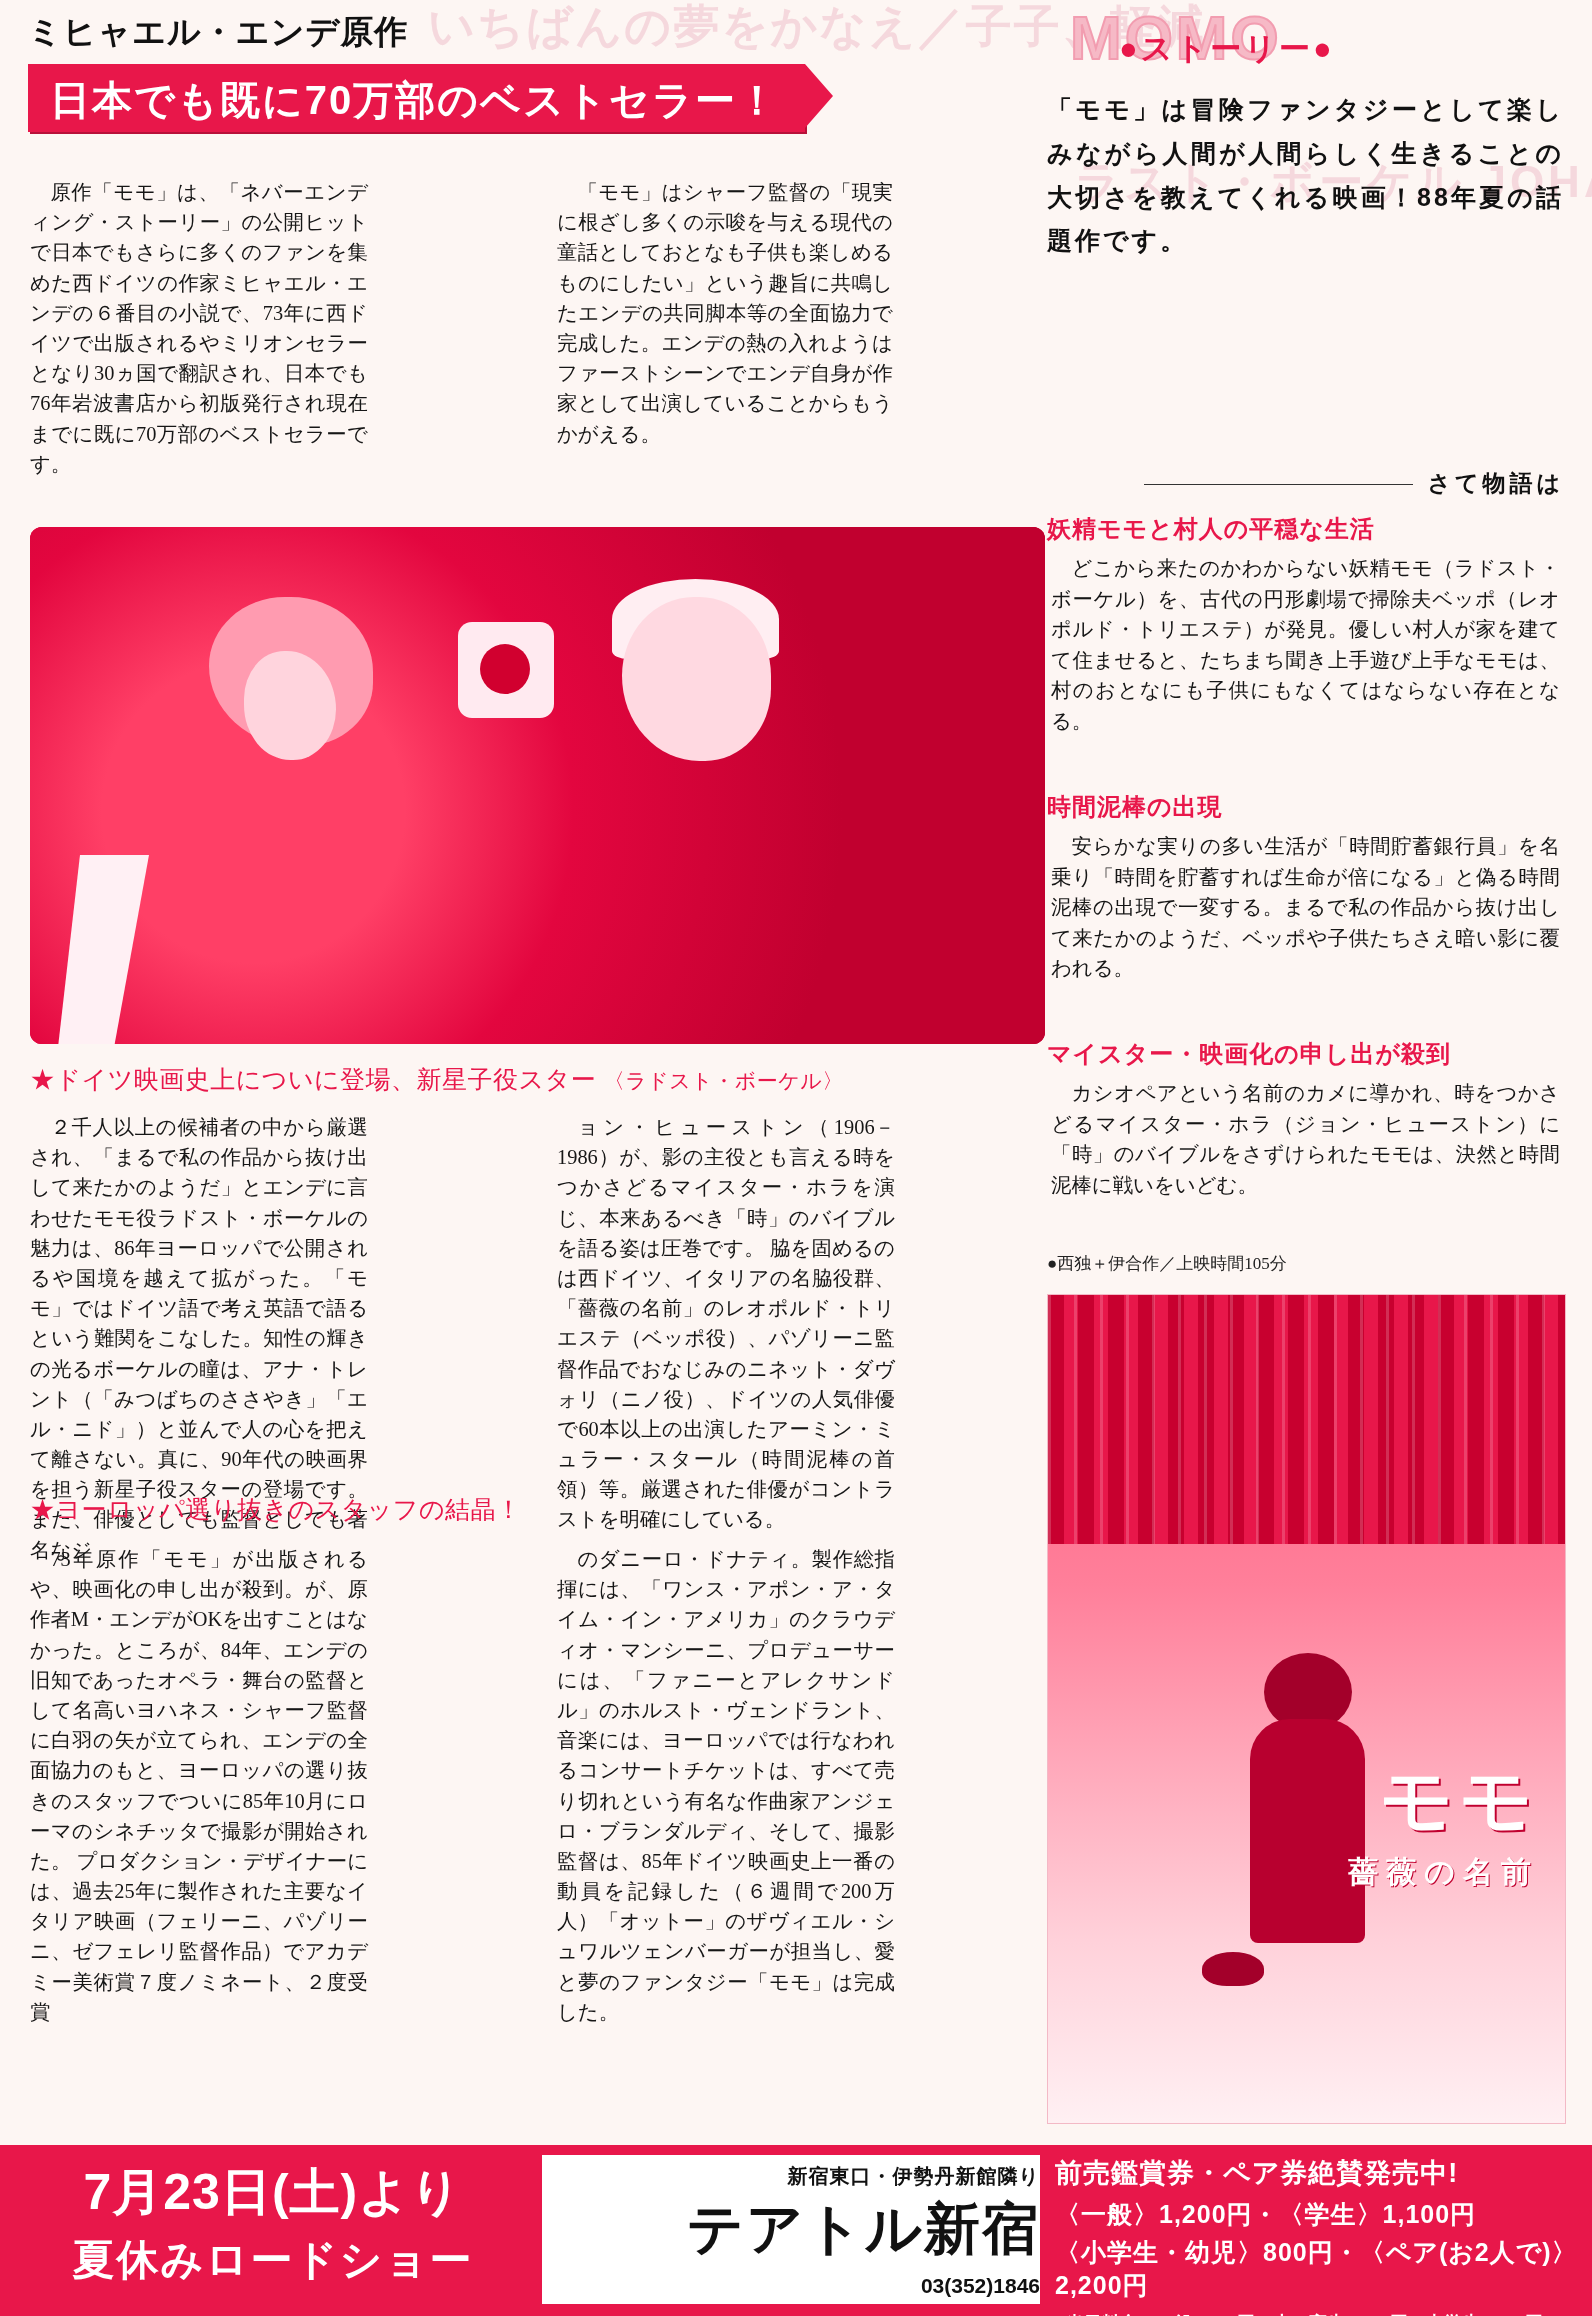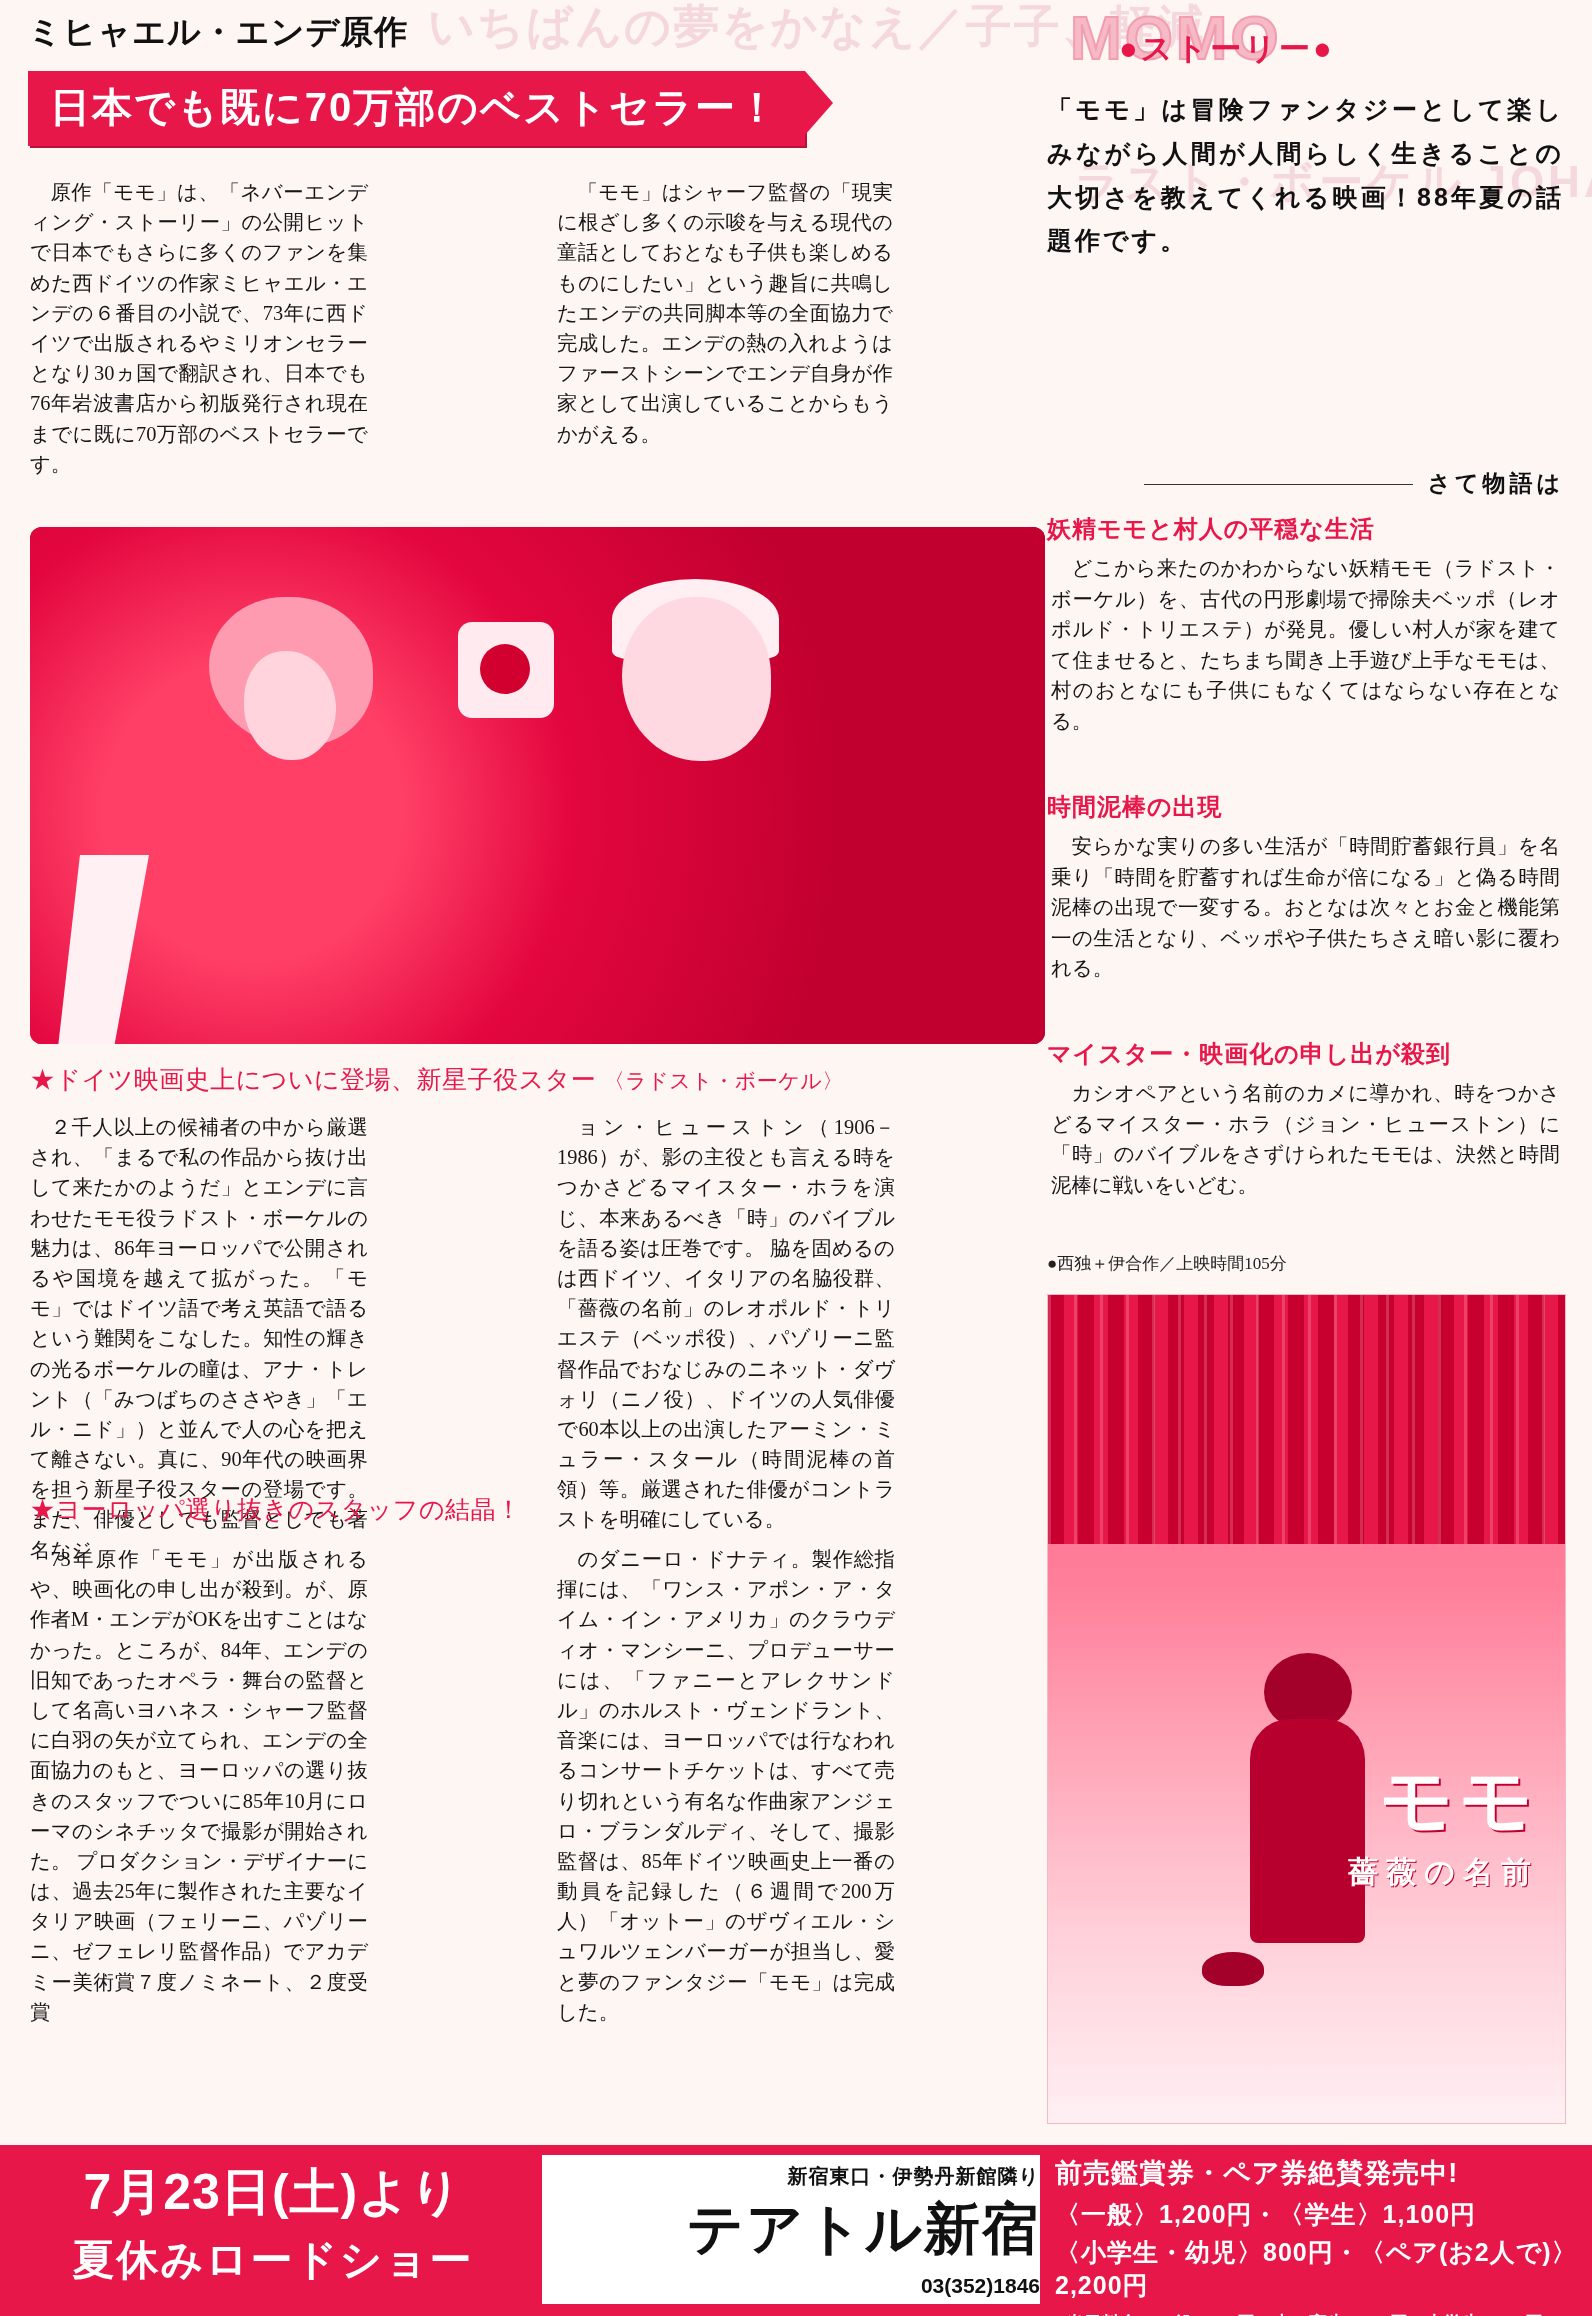--- a/index.html
+++ b/index.html
@@ -22,25 +22,25 @@
   .ghost-mid{top:149px;left:1075px;font-size:44px;letter-spacing:4px;line-height:1.5;}
   .sheet{position:absolute;inset:0;}
 
   
   .hdr{position:absolute;left:28px;top:10px;width:1005px;}
   .hdr .line1{
     font-family:"Liberation Sans",sans-serif;
     font-weight:bold;font-size:33px;color:#111;letter-spacing:1px;
   }
   .ribbon{
-    margin-top:16px;position:relative;
+    margin-top:9px;position:relative;
     background:#e8174a;color:#fff;
     font-family:"Liberation Sans",sans-serif;font-weight:bold;
     font-size:40px;letter-spacing:2px;
-    padding:9px 26px 11px 22px;
+    padding:9px 26px 4px 22px;
     width:fit-content;
     box-shadow:2px 2px 0 #b8113a;
   }
   .ribbon:after{
     content:"";position:absolute;right:-28px;top:0;
     border-top:32px solid transparent;border-bottom:32px solid transparent;
     border-left:28px solid #e8174a;
   }
 
   
@@ -254,21 +254,21 @@
     <span class="ln"></span><span>さて物語は</span>
   </div>
 
   <div class="r-h" style="top:513px">妖精モモと村人の平穏な生活</div>
   <div class="r-p" style="top:549px">
     <p>どこから来たのかわからない妖精モモ（ラドスト・ボーケル）を、古代の円形劇場で掃除夫ベッポ（レオポルド・トリエステ）が発見。優しい村人が家を建てて住ませると、たちまち聞き上手遊び上手なモモは、村のおとなにも子供にもなくてはならない存在となる。</p>
   </div>
 
   <div class="r-h" style="top:791px">時間泥棒の出現</div>
   <div class="r-p" style="top:827px">
-    <p>安らかな実りの多い生活が「時間貯蓄銀行員」を名乗り「時間を貯蓄すれば生命が倍になる」と偽る時間泥棒の出現で一変する。おとなは次々とお金と機能第一の生活となり、ベッポや子供たちさえ暗い影に覆われる。</p>
+    <p>安らかな実りの多い生活が「時間貯蓄銀行員」を名乗り「時間を貯蓄すれば生命が倍になる」と偽る時間泥棒の出現で一変する。まるで私の作品から抜け出して来たかのようだ、ベッポや子供たちさえ暗い影に覆われる。</p>
   </div>
 
   <div class="r-h" style="top:1038px">マイスター・映画化の申し出が殺到</div>
   <div class="r-p" style="top:1074px">
     <p>カシオペアという名前のカメに導かれ、時をつかさどるマイスター・ホラ（ジョン・ヒューストン）に「時」のバイブルをさずけられたモモは、決然と時間泥棒に戦いをいどむ。</p>
   </div>
 
   <div class="credit">●西独＋伊合作／上映時間105分</div>
 
   <div class="poster">

